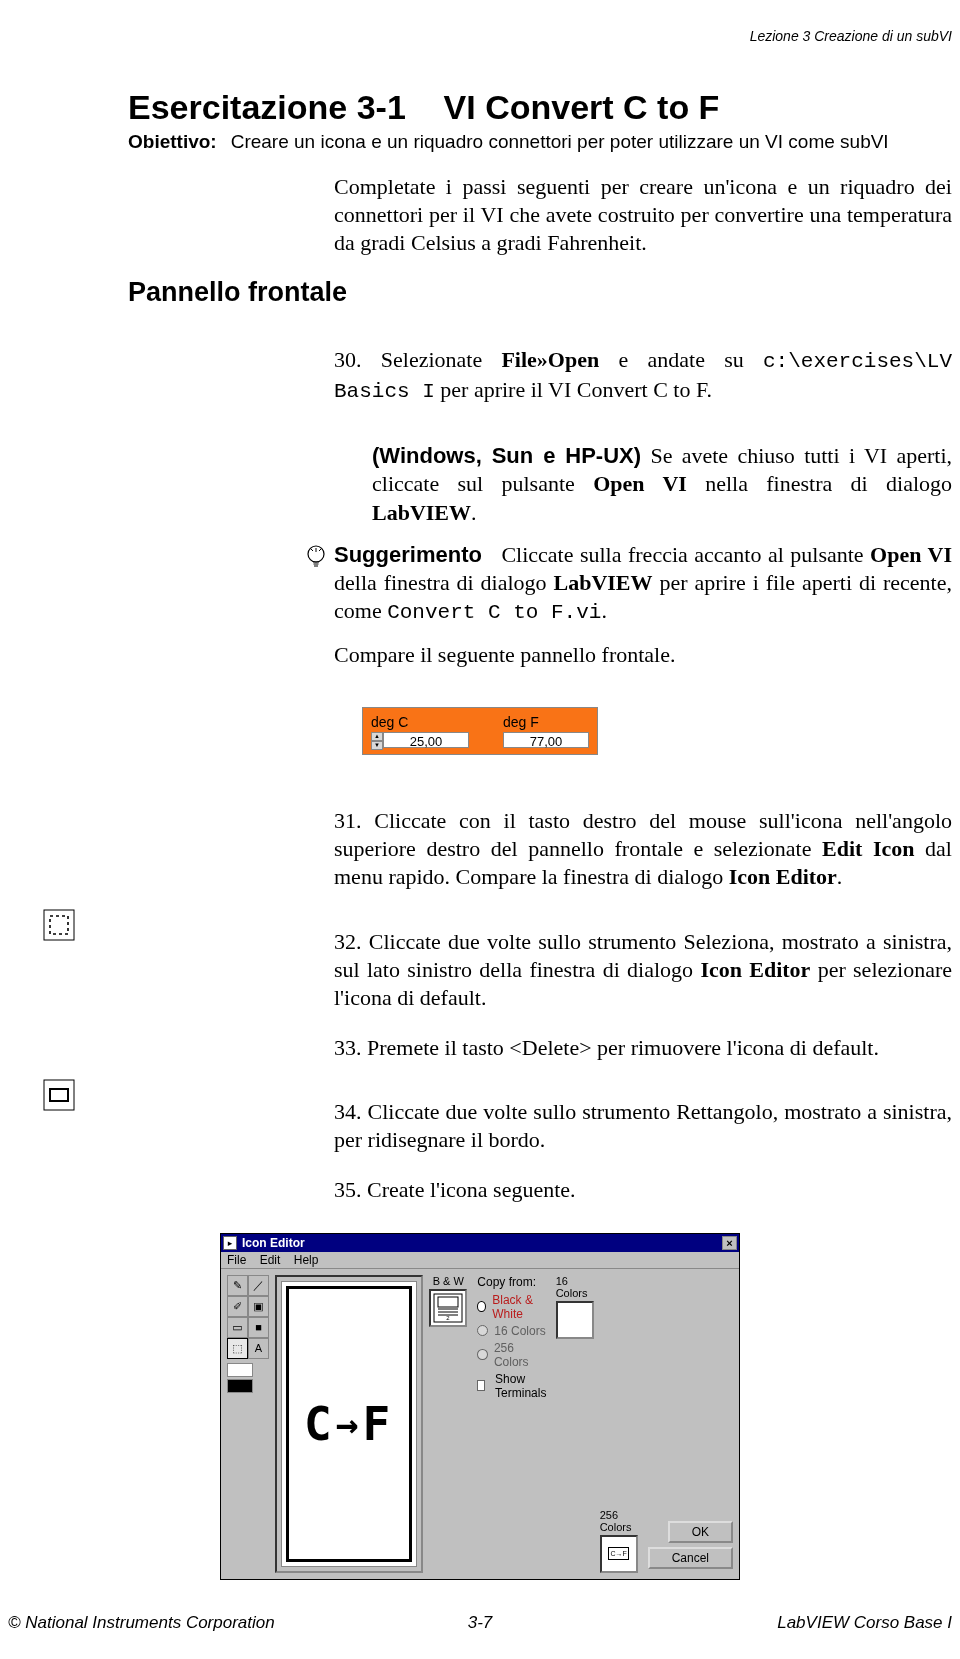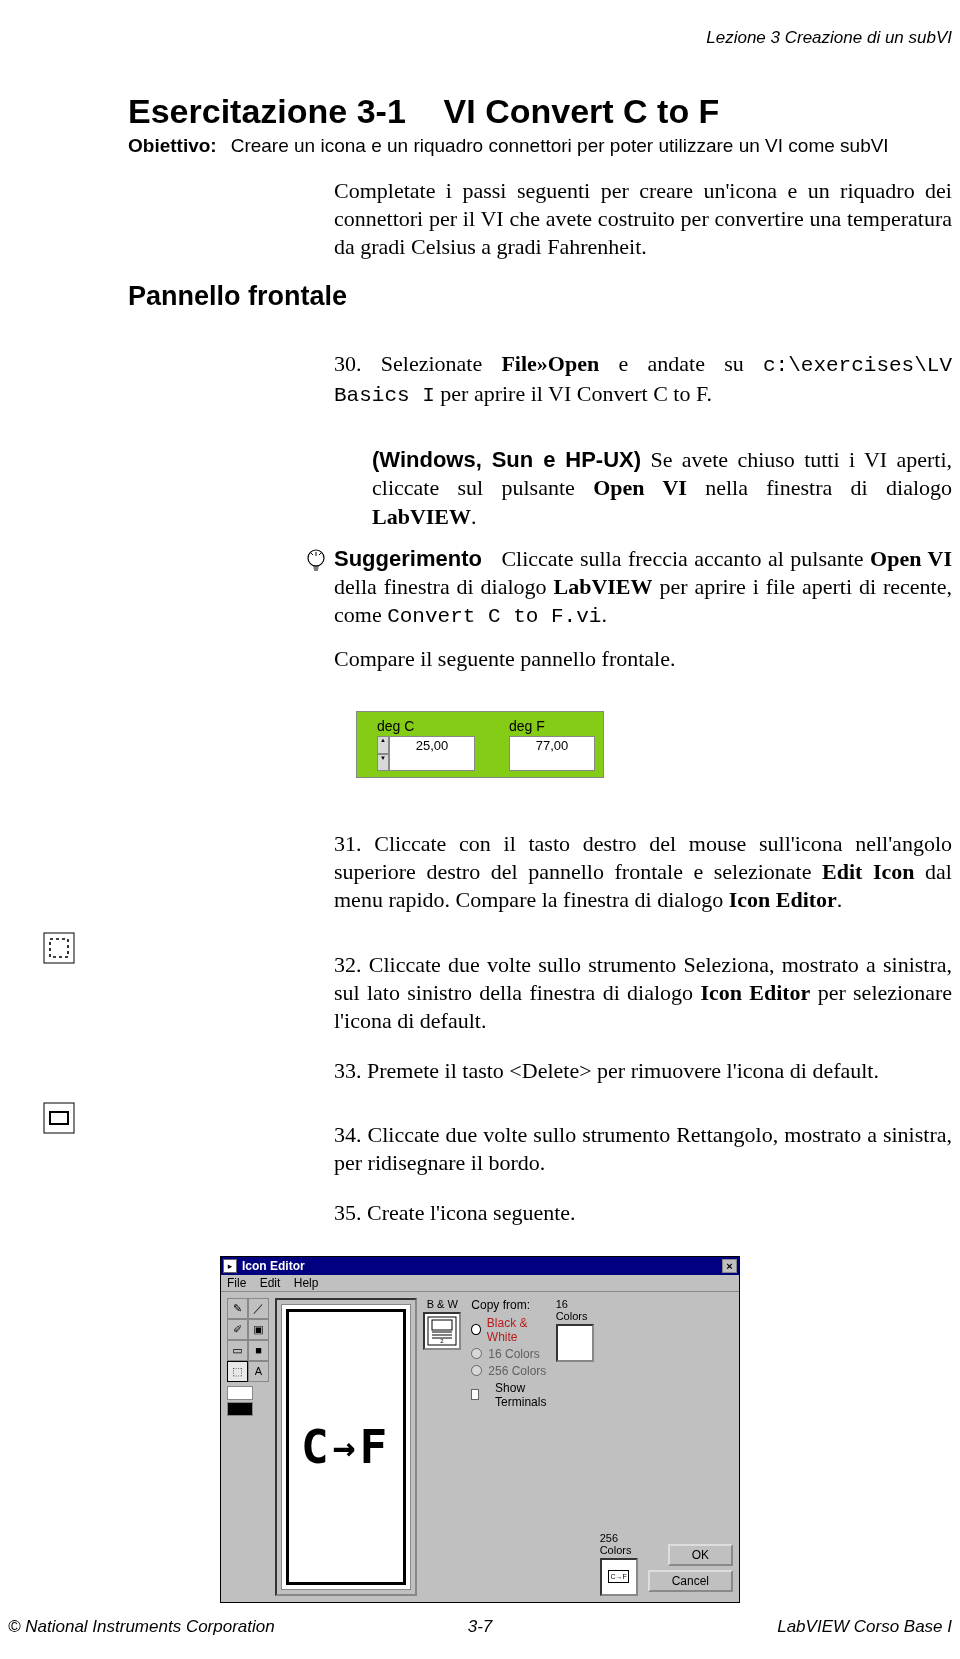--- a/index.html
+++ b/index.html
@@ -13,21 +13,21 @@
   .page {
     width: 960px;
     min-height: 1659px;
     padding: 28px 0 60px 0;
     position: relative;
   }
   .hdr-right {
     text-align: right;
     font-style: italic;
     font-family: Arial, Helvetica, sans-serif;
-    font-size: 17px;
+    font-size: 14px;
     padding-right: 8px;
     margin-bottom: 34px;
   }
   .row { display: flex; flex-direction: row; }
   .left-col {
     width: 128px;
     flex: 0 0 128px;
     padding-right: 10px;
   }
   .main-col {
@@ -73,28 +73,28 @@
     font-size: 22px;
     line-height: 1.28;
     text-align: justify;
     margin-bottom: 14px;
   }
   .tip-icon-holder { width: 36px; flex: 0 0 36px; padding-top: 2px; text-align: center; }
   .tip-text { flex: 1; }
   .panel-figure { text-align: center; margin: 24px 0 30px 0; }
   .panel-box {
     display: inline-block;
-    background: #84cc16;
+    background: #f97316;
     border: 1px solid #888;
-    padding: 6px 8px 6px 20px;
+    padding: 6px 8px 6px 8px;
   }
   .panel-inner { display: flex; gap: 34px; }
   .panel-field { display: flex; flex-direction: column; align-items: flex-start; font-family: Arial, sans-serif; font-size: 14px; }
   .panel-label { color: #000; margin-bottom: 2px; }
-  .panel-nud { display: flex; align-items: stretch; height: 35px; }
+  .panel-nud { display: flex; align-items: stretch; height: 16px; }
   .panel-spin { display: flex; flex-direction: column; width: 12px; }
   .panel-spin div { flex:1; background:#d8d8d8; border:1px solid #888; font-size:6px; line-height:7px; text-align:center; }
   .panel-val { background:#fff; border:1px solid #888; width: 86px; padding: 1px 4px; font-size: 13px; }
   .left-tool {
     text-align: center;
     padding-top: 2px;
   }
   .tool-select svg, .tool-rect svg { display:block; margin: 0 auto; }
   .footer {
     position: absolute;
@@ -152,21 +152,21 @@
   .prev-col { display:flex; flex-direction:column; align-items:center; gap:2px; }
   .prev-lbl { font-size: 11px; }
   .prev-box { width: 38px; height: 38px; border: 2px inset #888; background:#fff; display:flex; align-items:center; justify-content:center; font-size:8px; text-align:center; }
   .prev-box.small { font-size: 8px; }
   .copy-col { flex:1; }
   .copy-col .ttl { margin-bottom: 4px; }
   .copy-col .radio-row { display:flex; align-items:center; gap:6px; margin-bottom:3px; color:#606060; }
   .copy-col .radio-row.active { color:#b91c1c; }
   .copy-col .radio { width:11px; height:11px; border-radius:50%; border:1px solid #666; background:#d8d8d8; }
   .copy-col .radio.active { border-color:#000; background:#fff; }
-  .copy-col .chk-row { display:flex; align-items:center; gap:16px; }
+  .copy-col .chk-row { display:flex; align-items:center; gap:10px; }
   .copy-col .chk { width:11px; height:11px; border:1px solid #666; background:#fff; }
   .btn { border: 2px outset #ddd; background:#c0c0c0; padding: 2px 22px; margin-bottom: 4px; text-align:center; }
   .btn-col { display:flex; flex-direction:column; align-items:flex-end; margin-top:auto; }
   .bw-icon svg { display:block; }
   .arrow-ce { display:inline-flex; align-items:center; }
 </style>
 </head>
 <body>
 
 <div class="page">

